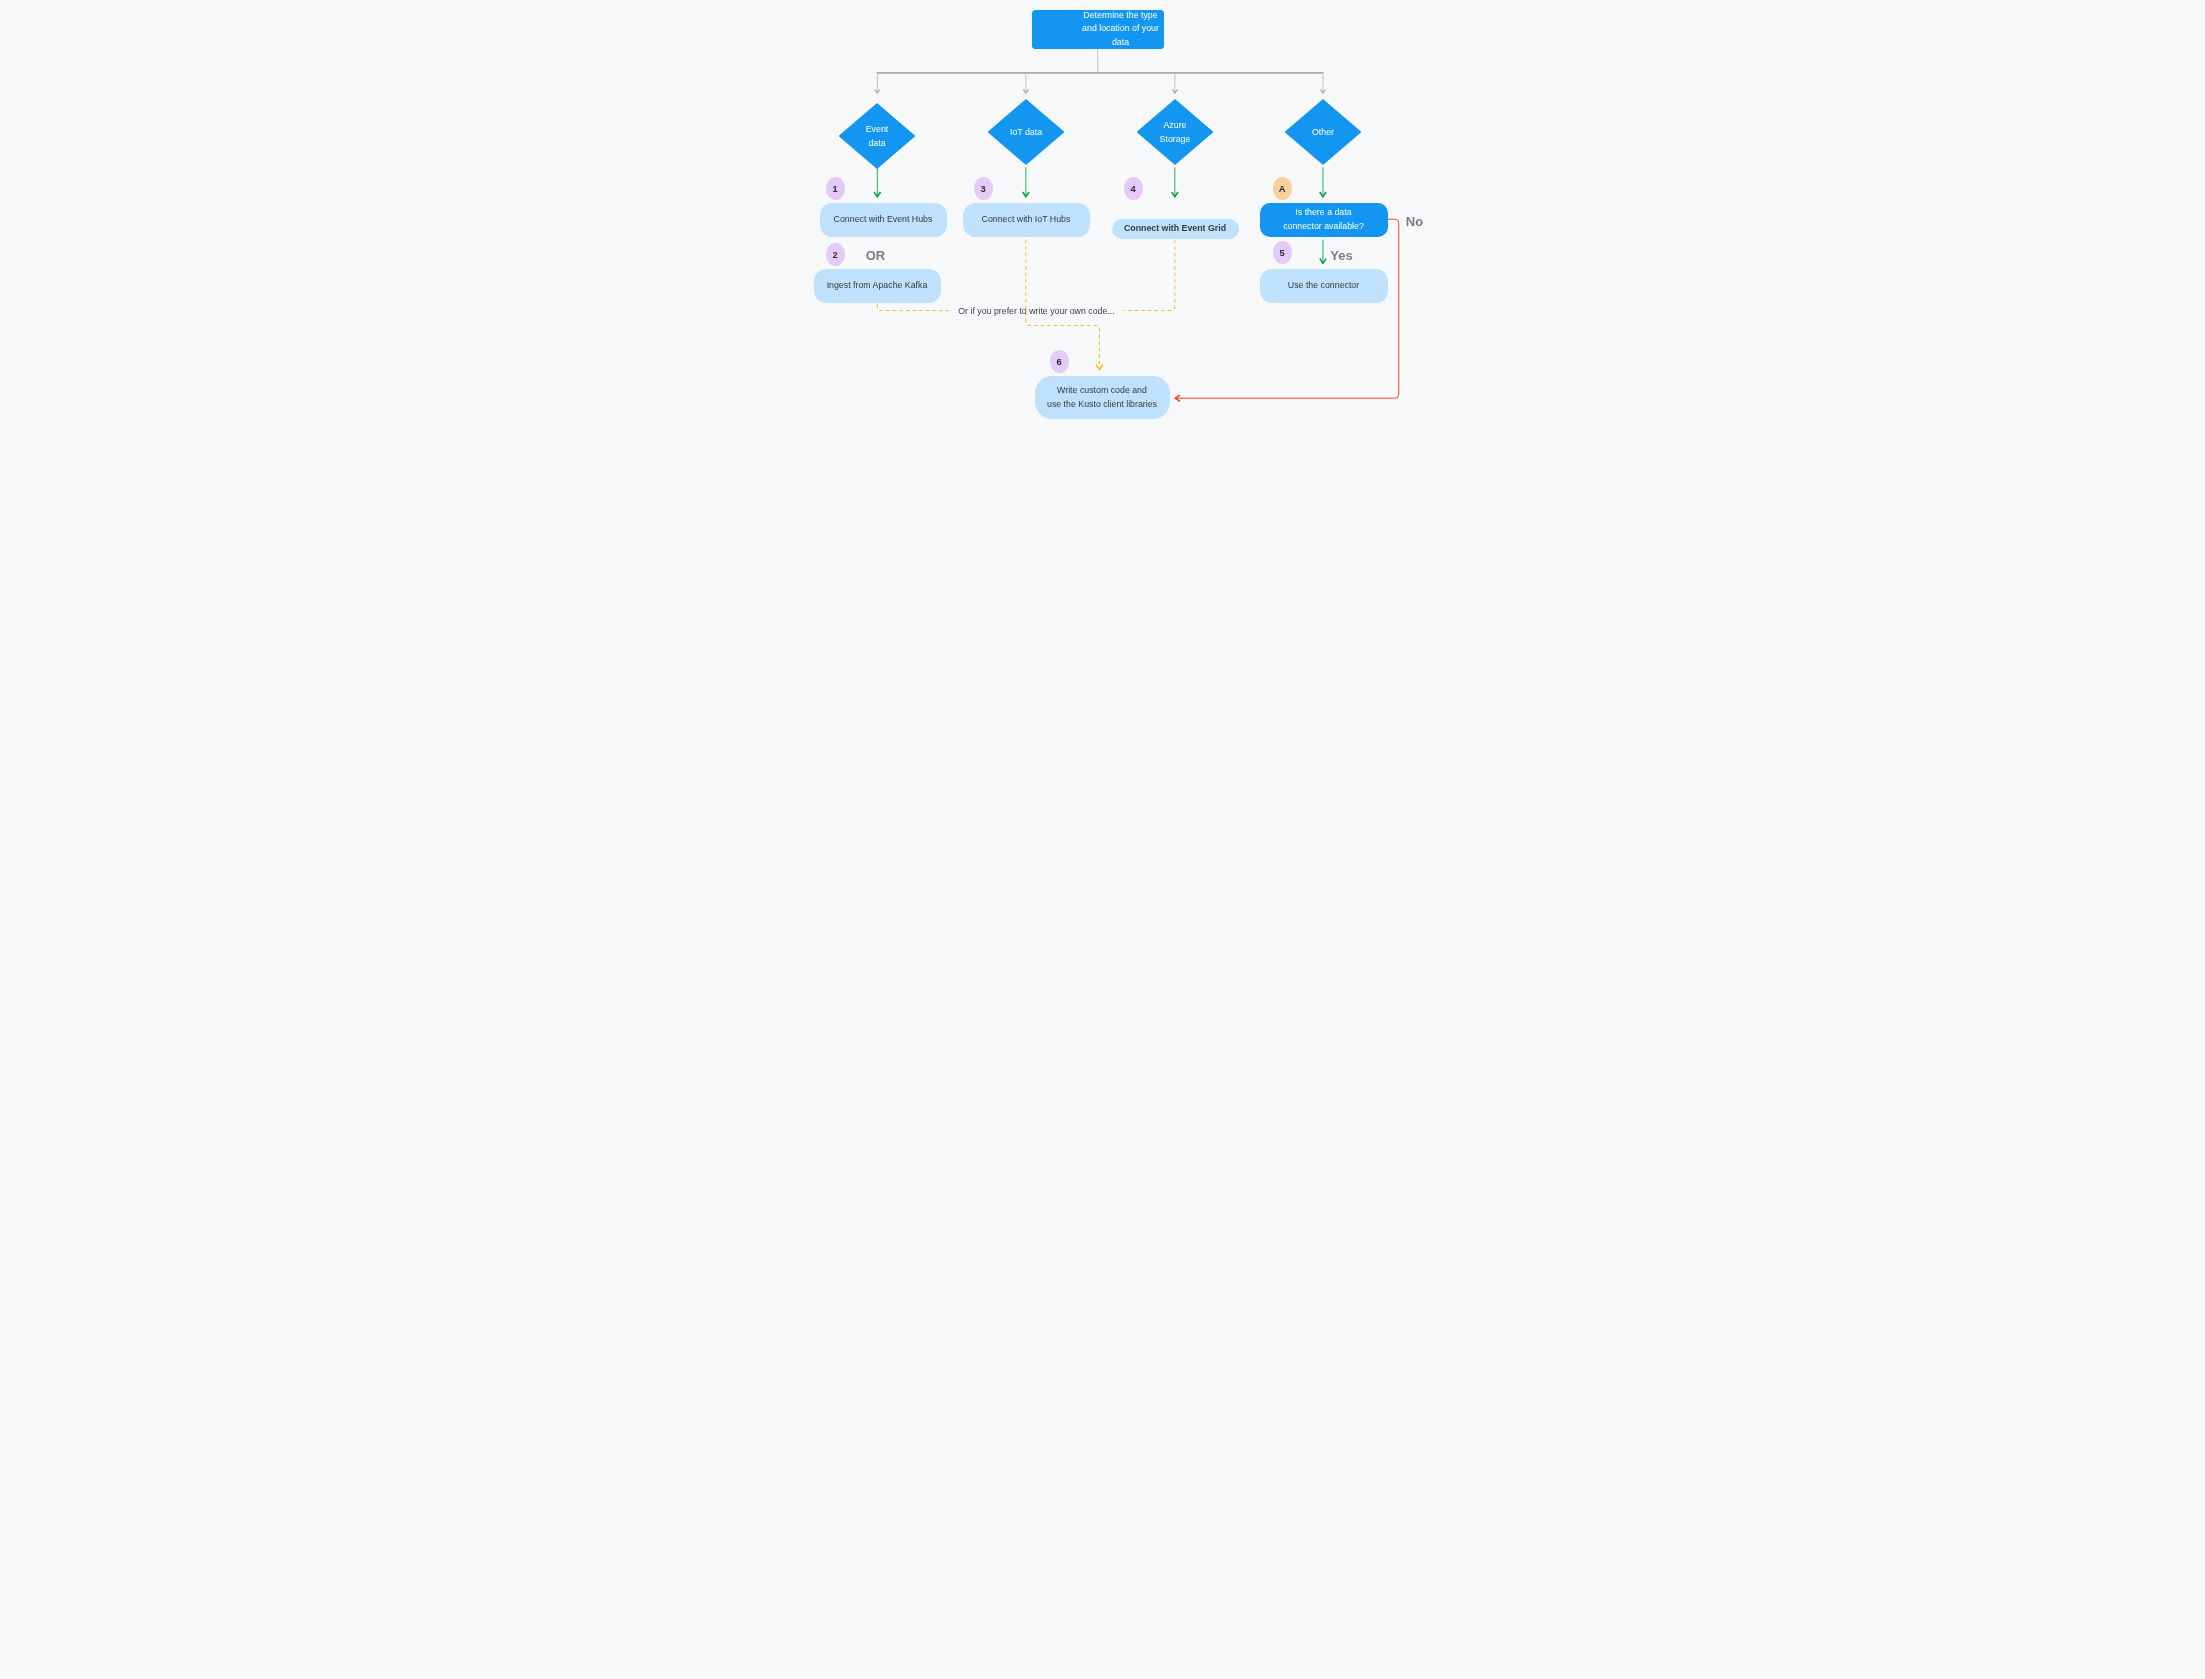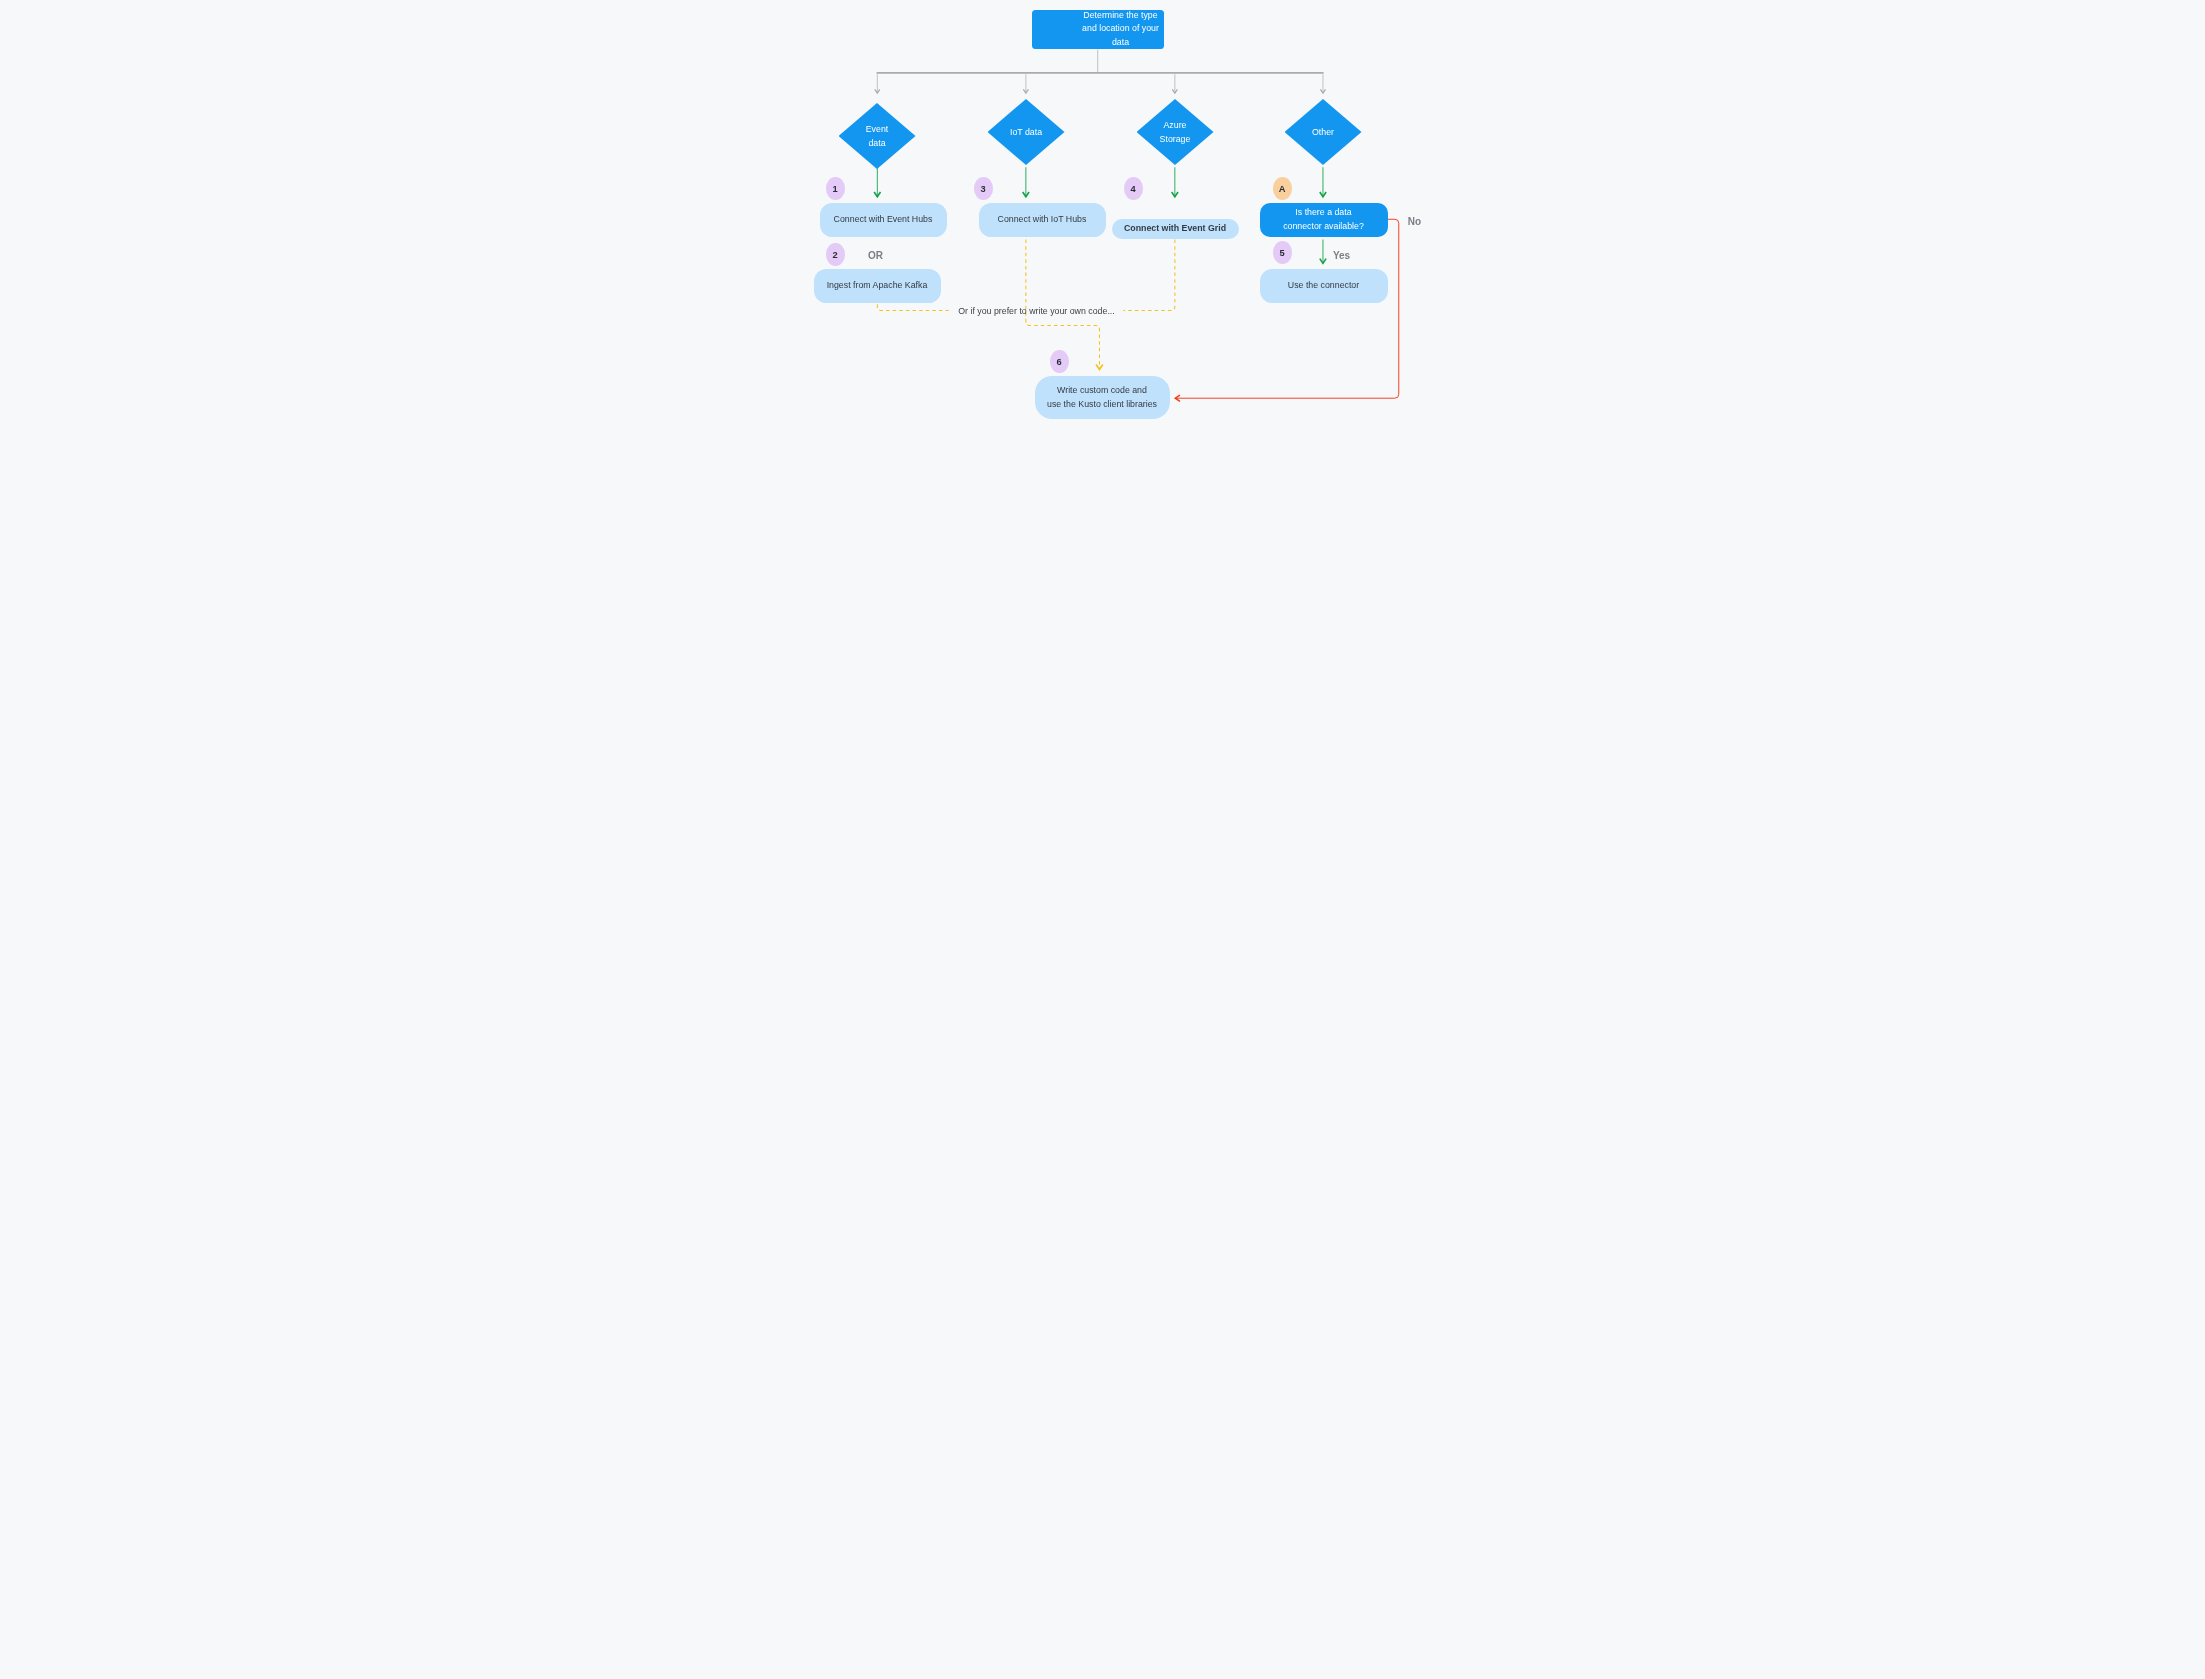--- a/index.html
+++ b/index.html
@@ -22,21 +22,21 @@
         align-items:center;justify-content:center;color:#fff;font-size:8.8px;
         line-height:1.6;text-align:center;white-space:pre-line;}
 
   .badge{position:absolute;width:19.4px;height:23px;border-radius:50%;display:flex;
         align-items:center;justify-content:center;font-weight:bold;font-size:9.3px;
         color:var(--badge-text,#2d2d36);}
   .badge.purple{background:var(--purple-badge,#e4caf6);}
   .badge.orange{background:var(--orange-badge,#f8cf9d);}
 
   .edge-label{position:absolute;transform:translate(-50%,-50%);font-weight:bold;
-        font-size:10px;color:var(--gray-label,#7d7d85);white-space:nowrap;}
+        font-size:13px;color:var(--gray-label,#7d7d85);white-space:nowrap;}
   .note-label{position:absolute;transform:translate(-50%,-50%);font-size:8.8px;
         color:#3a3f46;white-space:nowrap;}
 
   .line-gray{stroke:var(--gray-line,#ababab);fill:none;stroke-width:1.6px;}
   .line-gray.thick{stroke-width:4px;stroke-linecap:round;}
   .line-green{stroke:var(--green,#13a24a);fill:none;stroke-width:2px;}
   .line-yellow{stroke:var(--yellow,#f4c21f);fill:none;stroke-width:2.4px;stroke-dasharray:8 7;}
   .line-red{stroke:var(--red,#f33d1e);fill:none;stroke-width:2.2px;}
   .mk{fill:none;stroke-width:2px;}
   .mk-gray{stroke:var(--gray-line,#ababab);}
@@ -105,21 +105,21 @@
 Storage</div>
   </div>
   <div class="diamond" style="left:517px;top:99px;width:77px;height:66px;">
     <div class="diamond-shape"></div>
     <div class="diamond-label">Other</div>
   </div>
 
   <div class="node pill" style="left:46px;top:203px;width:127px;height:34px;margin-left:6px;">
     <span>Connect with Event Hubs</span>
   </div>
-  <div class="node pill" style="left:211px;top:203px;width:127px;height:34px;">
+  <div class="node pill" style="left:195px;top:203px;width:127px;height:34px;">
     <span>Connect with IoT Hubs</span>
   </div>
   <div class="node pill" style="left:344px;top:219px;width:127px;height:20px;font-weight:bold;">
     <span>Connect with Event Grid</span>
   </div>
   <div class="node blue-box" style="left:492px;top:203px;width:128px;height:34px;border-radius:10px;">
     <span>Is there a data
 connector available?</span>
   </div>
 

